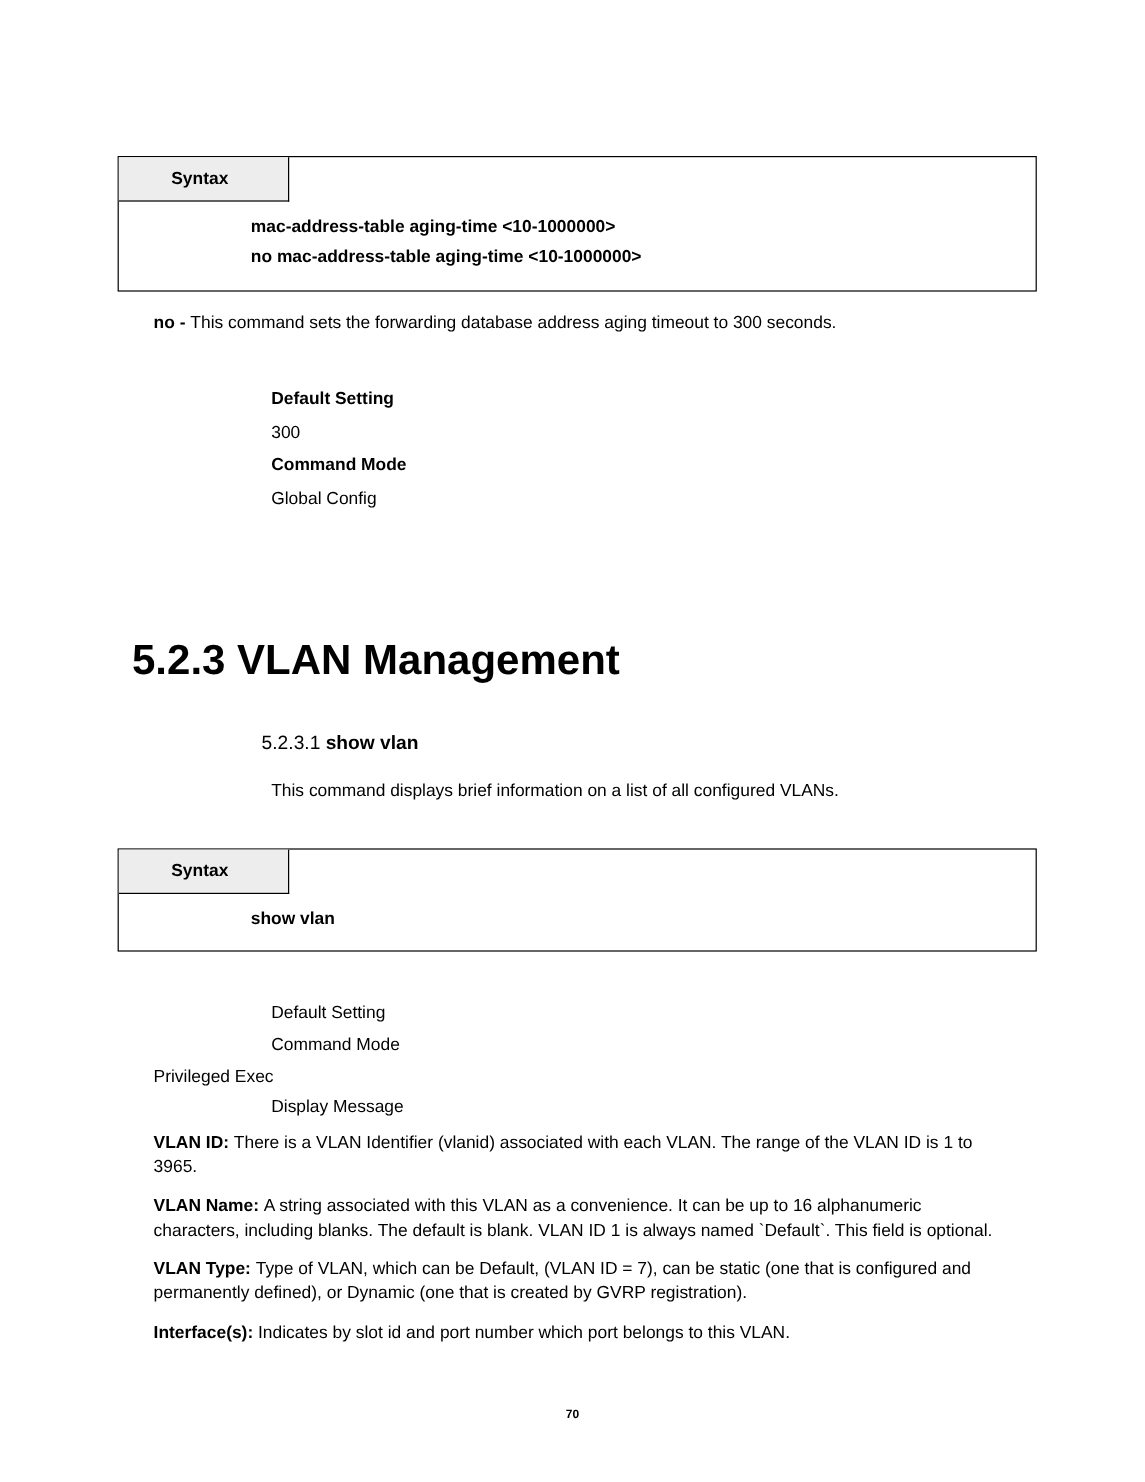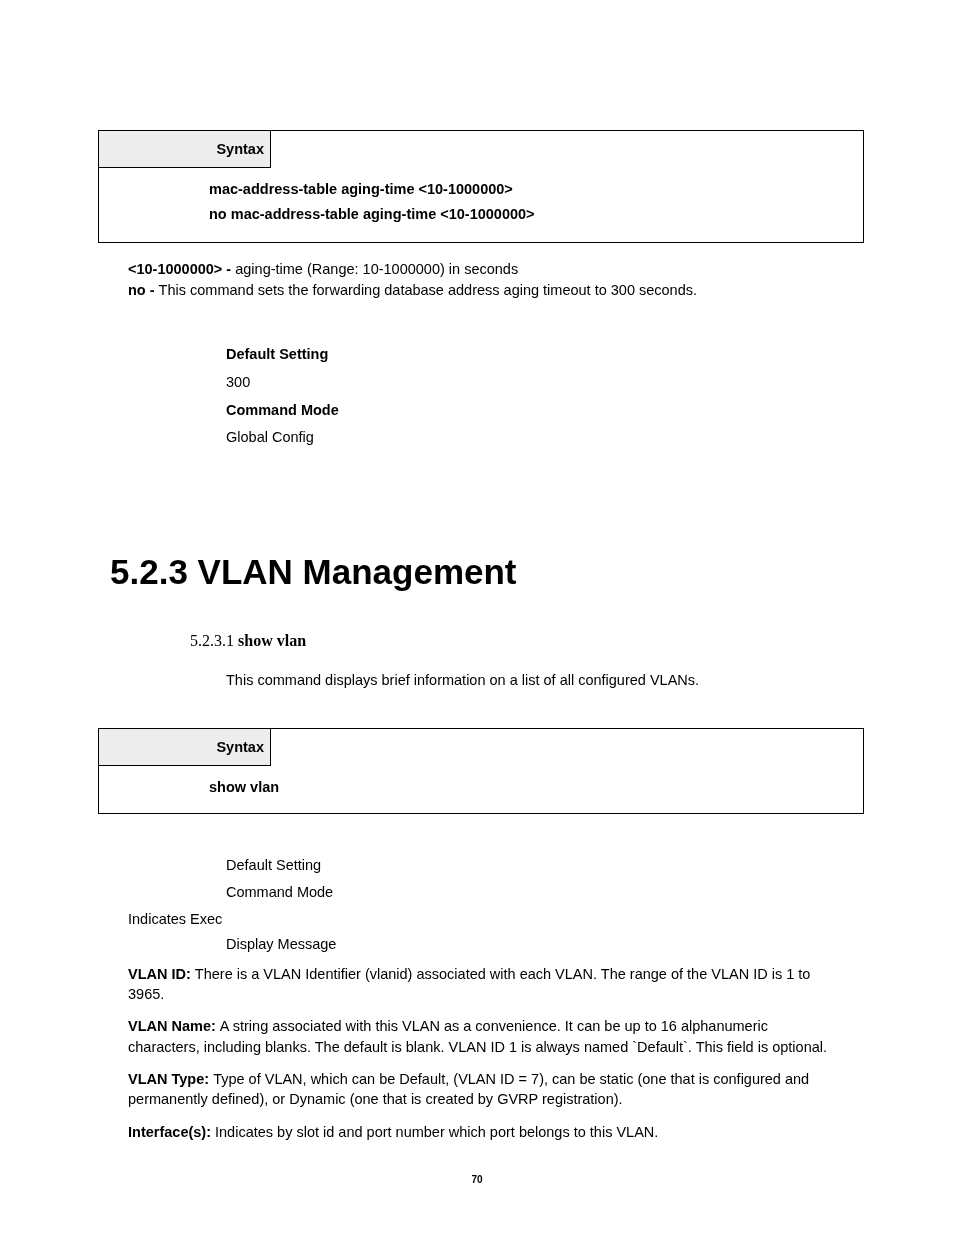--- a/index.html
+++ b/index.html
@@ -18,23 +18,23 @@
   }
   .syntax-box {
     border: 1.5px solid #000;
     margin-bottom: 16px;
   }
   .syntax-header {
     display: inline-block;
     border-right: 1.5px solid #000;
     border-bottom: 1.5px solid #000;
     background: #ededed;
-    width: 172px;
+    width: 142px;
     padding: 10px 6px 10px 0;
-    text-align: right;
+    text-align: center;
     font-weight: bold;
     font-size: 14.5px;
   }
   .syntax-body {
     padding: 10px 10px 14px 110px;
     font-weight: bold;
     font-size: 14.5px;
     line-height: 1.6;
   }
   .syntax-body-row { margin-bottom: 2px; }
@@ -55,22 +55,21 @@
   }
   .indented-block .label { font-weight: bold; }
   .section-heading {
     font-size: 35px;
     font-weight: bold;
     margin: 100px 0 40px 12px;
   }
   .subsection-heading {
     font-size: 16px;
     font-weight: bold;
-    margin: 0 0 22px 92px;
-    font-family: Liberation Serif, serif;
+    margin: 0 0 22px 120px;
   }
   .subsection-number { font-weight: normal; }
   .desc-text {
     margin: 0 0 40px 128px;
     font-size: 14.5px;
   }
   .indented-block-2 {
     margin-left: 128px;
     margin-top: 38px;
     font-size: 14.5px;
@@ -112,23 +111,20 @@
   <div class="syntax-box">
     <div class="syntax-header">Syntax</div>
     <div class="syntax-body">
       <div class="syntax-body-row">mac-address-table aging-time &lt;10-1000000&gt;</div>
       <div class="syntax-body-row">no mac-address-table aging-time &lt;10-1000000&gt;</div>
     </div>
   </div>
 
   <div class="param-block">
     <div>
-      <b>&lt;10-1000000&gt; - </b><span>aging-time (Range: 10-1000000) in seconds</span>
-    </div>
-    <div>
       <b>no - </b><span>This command sets the forwarding database address aging timeout to 300 seconds.</span>
     </div>
   </div>
 
   <div class="indented-block">
     <div class="label">Default Setting</div>
     <div>300</div>
     <div class="label">Command Mode</div>
     <div>Global Config</div>
   </div>
@@ -147,21 +143,21 @@
     <div class="syntax-header">Syntax</div>
     <div class="syntax-body">
       <div class="syntax-body-row">show vlan</div>
     </div>
   </div>
 
   <div class="indented-block-2">
     <div class="label">Default Setting</div>
     <div class="label">Command Mode</div>
   </div>
-  <div class="flush-left">Indicates Exec</div>
+  <div class="flush-left">Privileged Exec</div>
 
   <div class="display-msg-label">Display Message</div>
 
   <div class="body-para">
     <b>VLAN ID: </b><span>There is a VLAN Identifier (vlanid) associated with each VLAN. The range of the VLAN ID is 1 to 3965.</span>
   </div>
   <div class="body-para">
     <b>VLAN Name: </b><span>A string associated with this VLAN as a convenience. It can be up to 16 alphanumeric characters, including blanks. The default is blank. VLAN ID 1 is always named `Default`. This field is optional.</span>
   </div>
   <div class="body-para">

